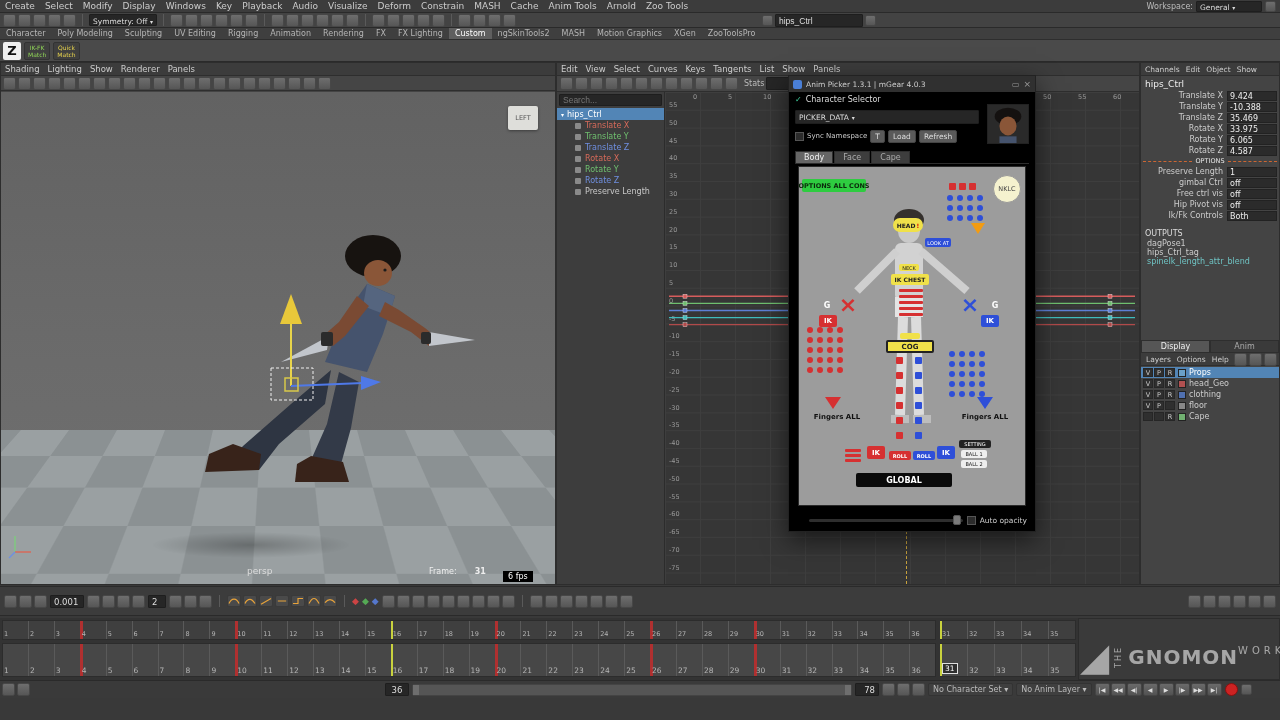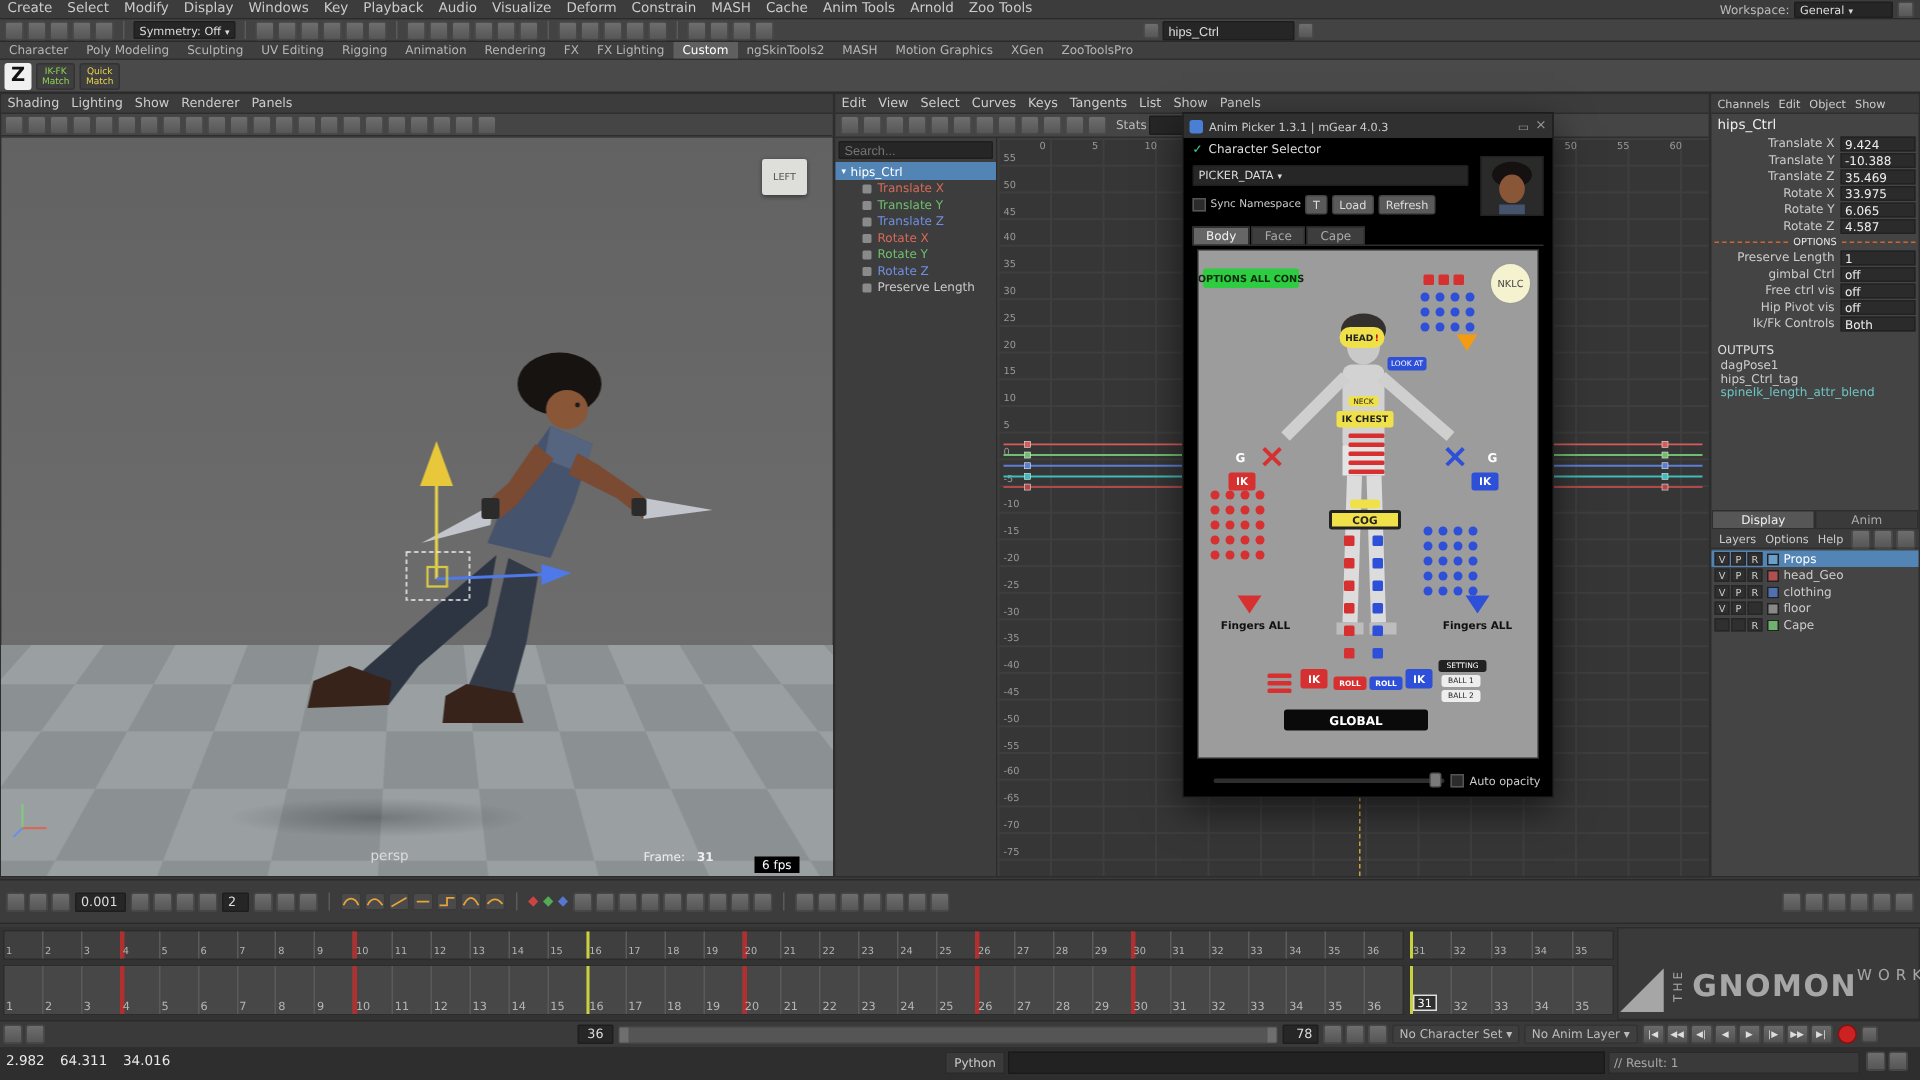--- a/index.html
+++ b/index.html
@@ -254,21 +254,21 @@
       </svg>
 
       <svg class="abs" style="left:6px;bottom:24px" width="30" height="30" viewBox="0 0 30 30">
         <line x1="8" y1="22" x2="8" y2="6" stroke="#7fc97f" stroke-width="1.5"></line>
         <line x1="8" y1="22" x2="24" y2="22" stroke="#d66a5a" stroke-width="1.5"></line>
         <line x1="8" y1="22" x2="2" y2="28" stroke="#6f8fe0" stroke-width="1.5"></line>
       </svg>
 
       <div class="abs" style="left:507px;top:14px;width:30px;height:24px;background:#dededa;color:#555;font-size:6.5px;display:flex;align-items:center;justify-content:center;border-radius:2px;box-shadow:0 1px 3px rgba(0,0,0,.4)">LEFT</div>
       <span class="abs" style="left:246px;bottom:8px;font-size:9px;color:#dcdcdc">persp</span>
-      <span class="abs flex" style="left:428px;bottom:8px;font-size:8px;color:#eee;gap:8px">
+      <span class="abs flex" style="left:428px;bottom:8px;font-size:8px;color:#eee;gap:18px">
         <span>Frame:</span>
         <b>31</b>
       </span>
       <span class="abs" style="left:502px;bottom:2px;background:#000;color:#fff;font-size:8px;padding:1px 5px">6 fps</span>
     </div>
   </div>
 
   <div class="abs" style="left:556px;top:62px;width:584px;height:523px;background:#3d3d3d;border:1px solid #2d2d2d">
     <div class="flex" style="height:13px;background:#3c3c3c;border-bottom:1px solid #2e2e2e">
         <span class="menu-item sm">Edit</span>
@@ -1082,32 +1082,20 @@
         <span class="tr-btn">◀</span>
         <span class="tr-btn">▶</span>
         <span class="tr-btn">|▶</span>
         <span class="tr-btn">▶▶</span>
         <span class="tr-btn">▶|</span>
       </div>
     <span style="width:13px;height:13px;border-radius:50%;background:#cc2222;border:1px solid #881111;display:inline-block;flex:none"></span>
     <span class="icon sm"></span>
   </div>
 
-  <div class="abs" style="left:0;top:698px;width:1280px;height:22px;background:#2e2e2e">
-    <span class="abs" style="left:4px;top:5px;font-size:9px;color:#e8e8e8">2.982</span>
-    <span class="abs" style="left:40px;top:5px;font-size:9px;color:#e8e8e8">64.311</span>
-    <span class="abs" style="left:82px;top:5px;font-size:9px;color:#e8e8e8">34.016</span>
-    <span class="abs flex" style="left:630px;top:3px;width:40px;height:15px;background:#3a3a3a;border:1px solid #2a2a2a;font-size:8px;color:#ccc;justify-content:center">Python</span>
-    <span class="abs" style="left:672px;top:3px;width:398px;height:15px;background:#222;border:1px solid #1a1a1a"></span>
-    <span class="abs flex" style="left:1072px;top:3px;width:168px;height:15px;background:#3a3a3a;border:1px solid #2a2a2a;font-size:8px;color:#aaa;padding:0 3px">// Result: 1</span>
-    <div class="abs flex" style="left:1244px;top:3px;gap:2px">
-        <span class="icon"></span>
-        <span class="icon"></span>
-      </div>
-  </div>
 
   <div class="abs" style="left:1080px;top:624px;width:196px;height:66px;z-index:9;opacity:.55;color:#fff;pointer-events:none;display:flex;align-items:center;gap:5px">
     <span style="font-size:38px;line-height:38px;font-weight:bold">◢</span>
     <span style="writing-mode:vertical-rl;transform:rotate(180deg);font-size:8px;letter-spacing:2px">THE</span>
     <span style="display:flex;flex-direction:row">
       <b style="font-size:20px;letter-spacing:1px">GNOMON</b>
       <span style="font-size:10px;letter-spacing:4px">WORKSHOP</span>
     </span>
   </div>
 

